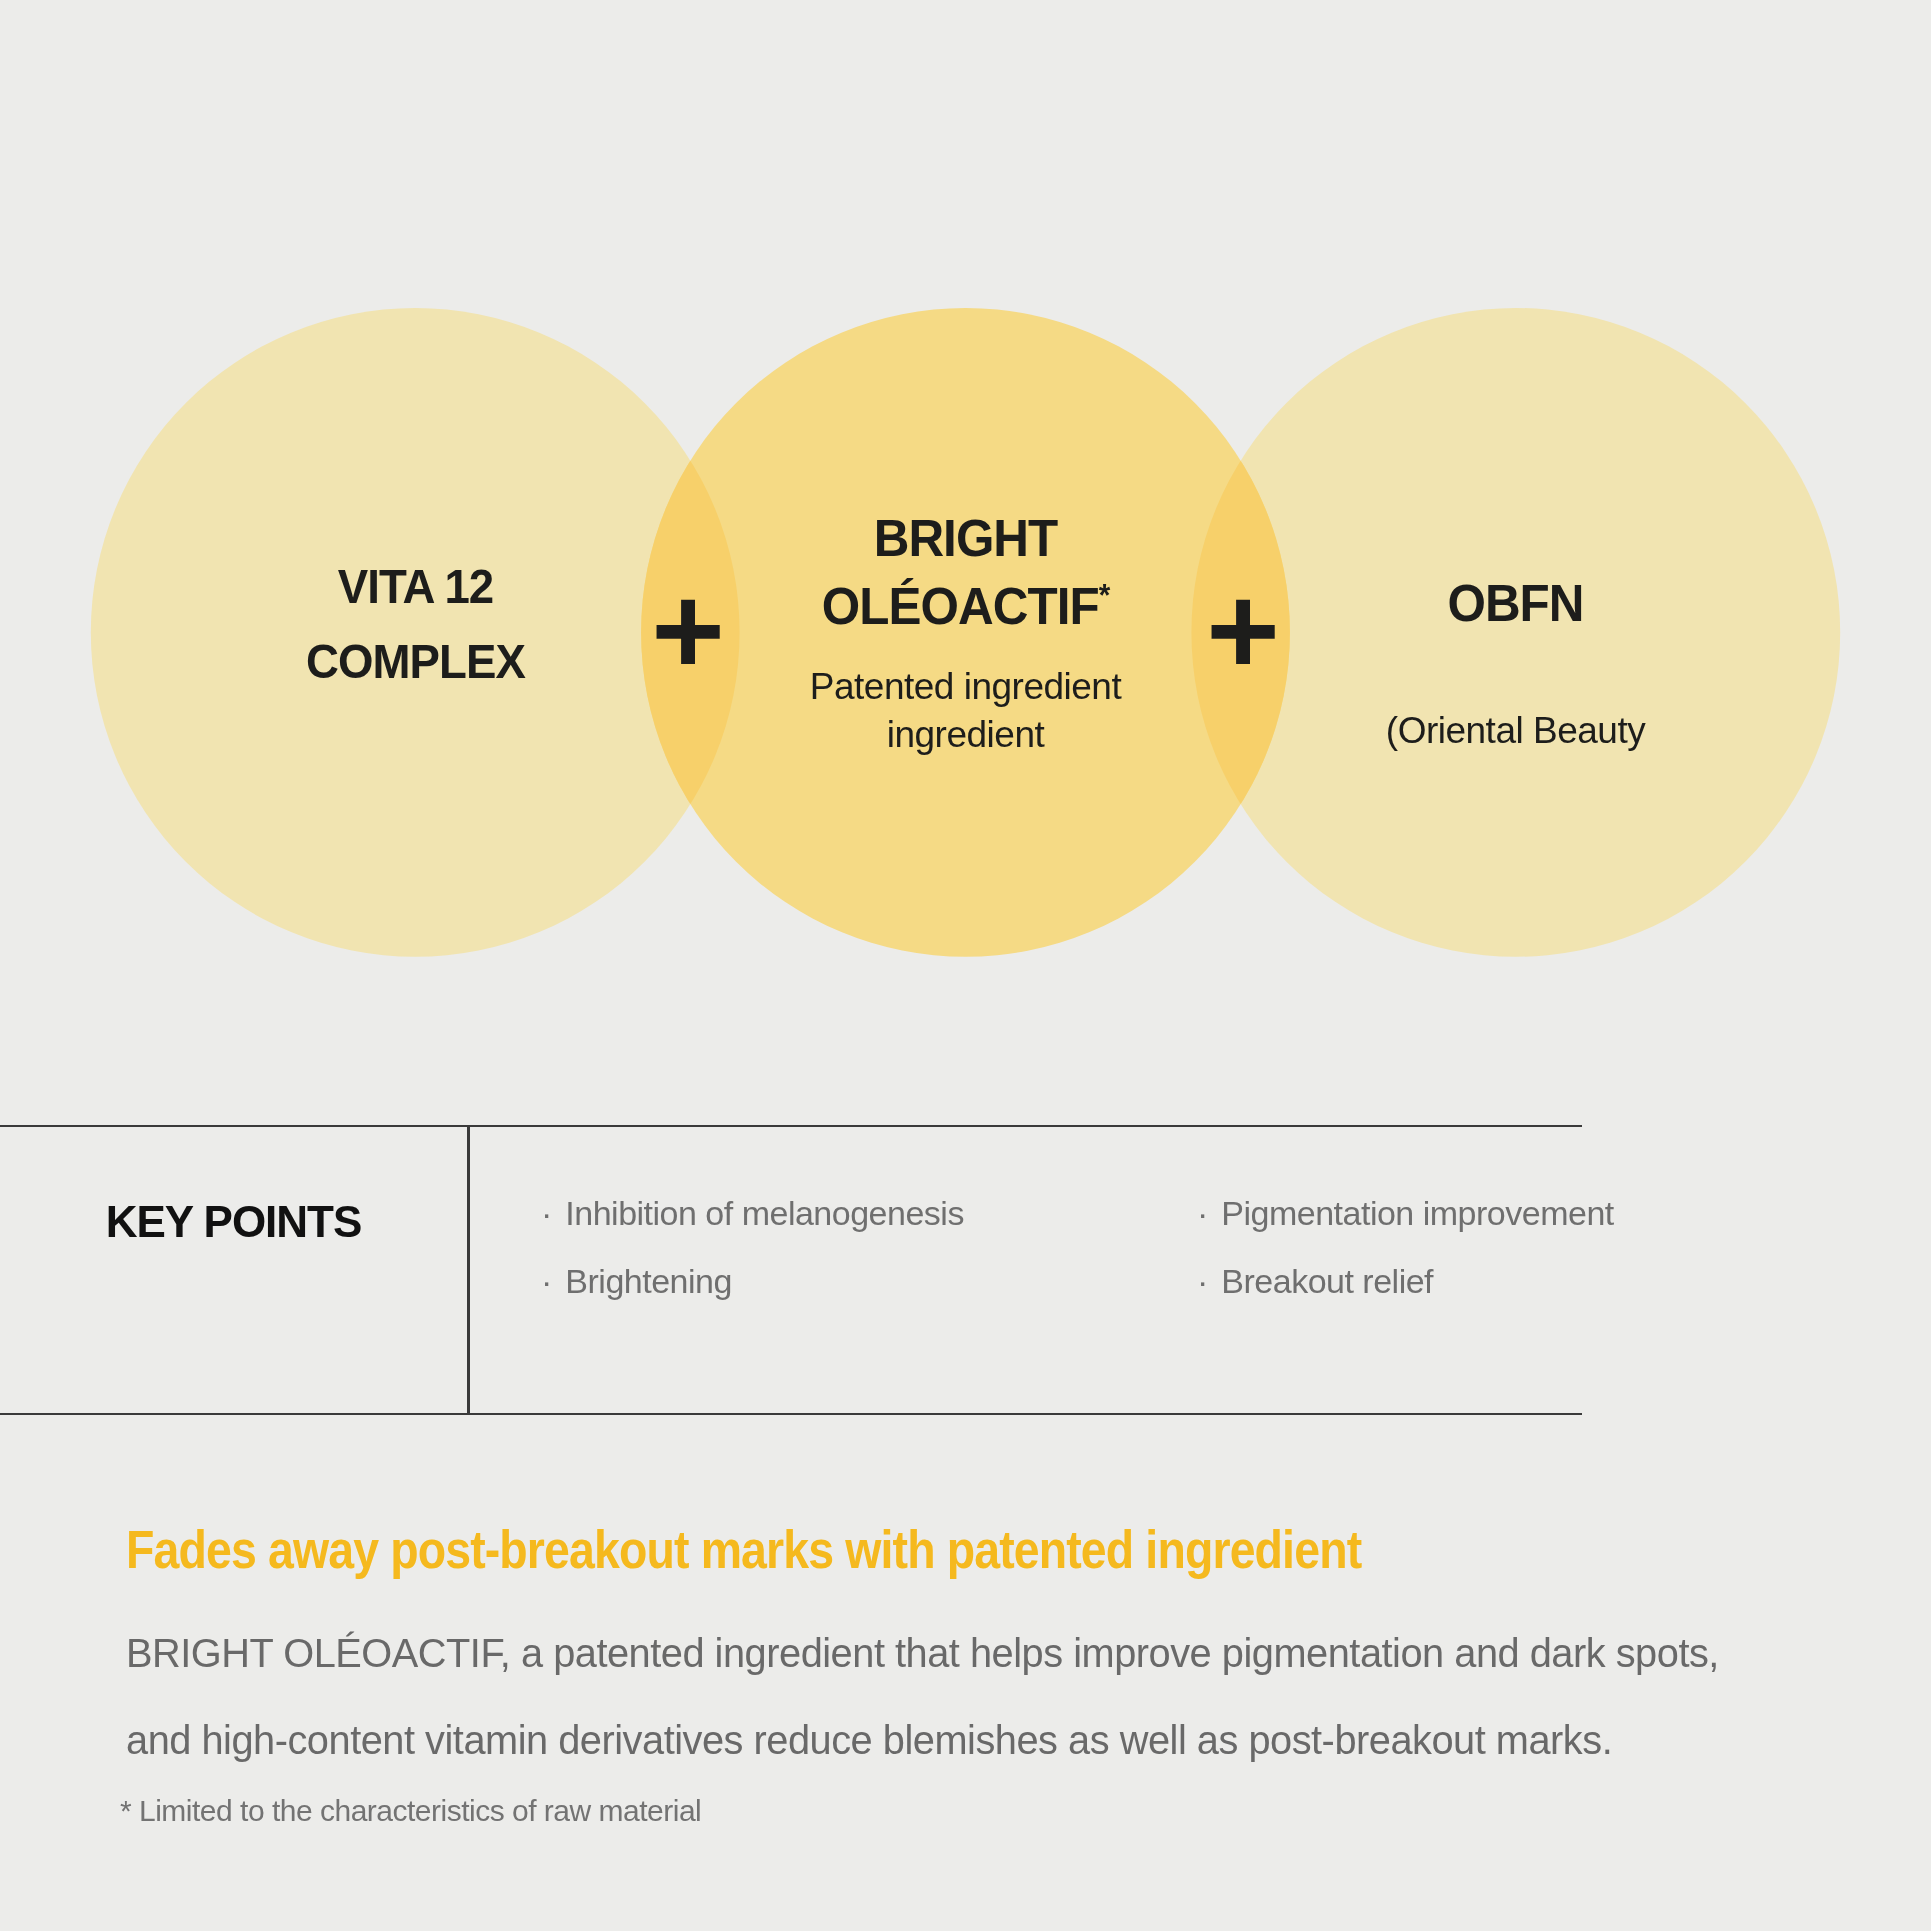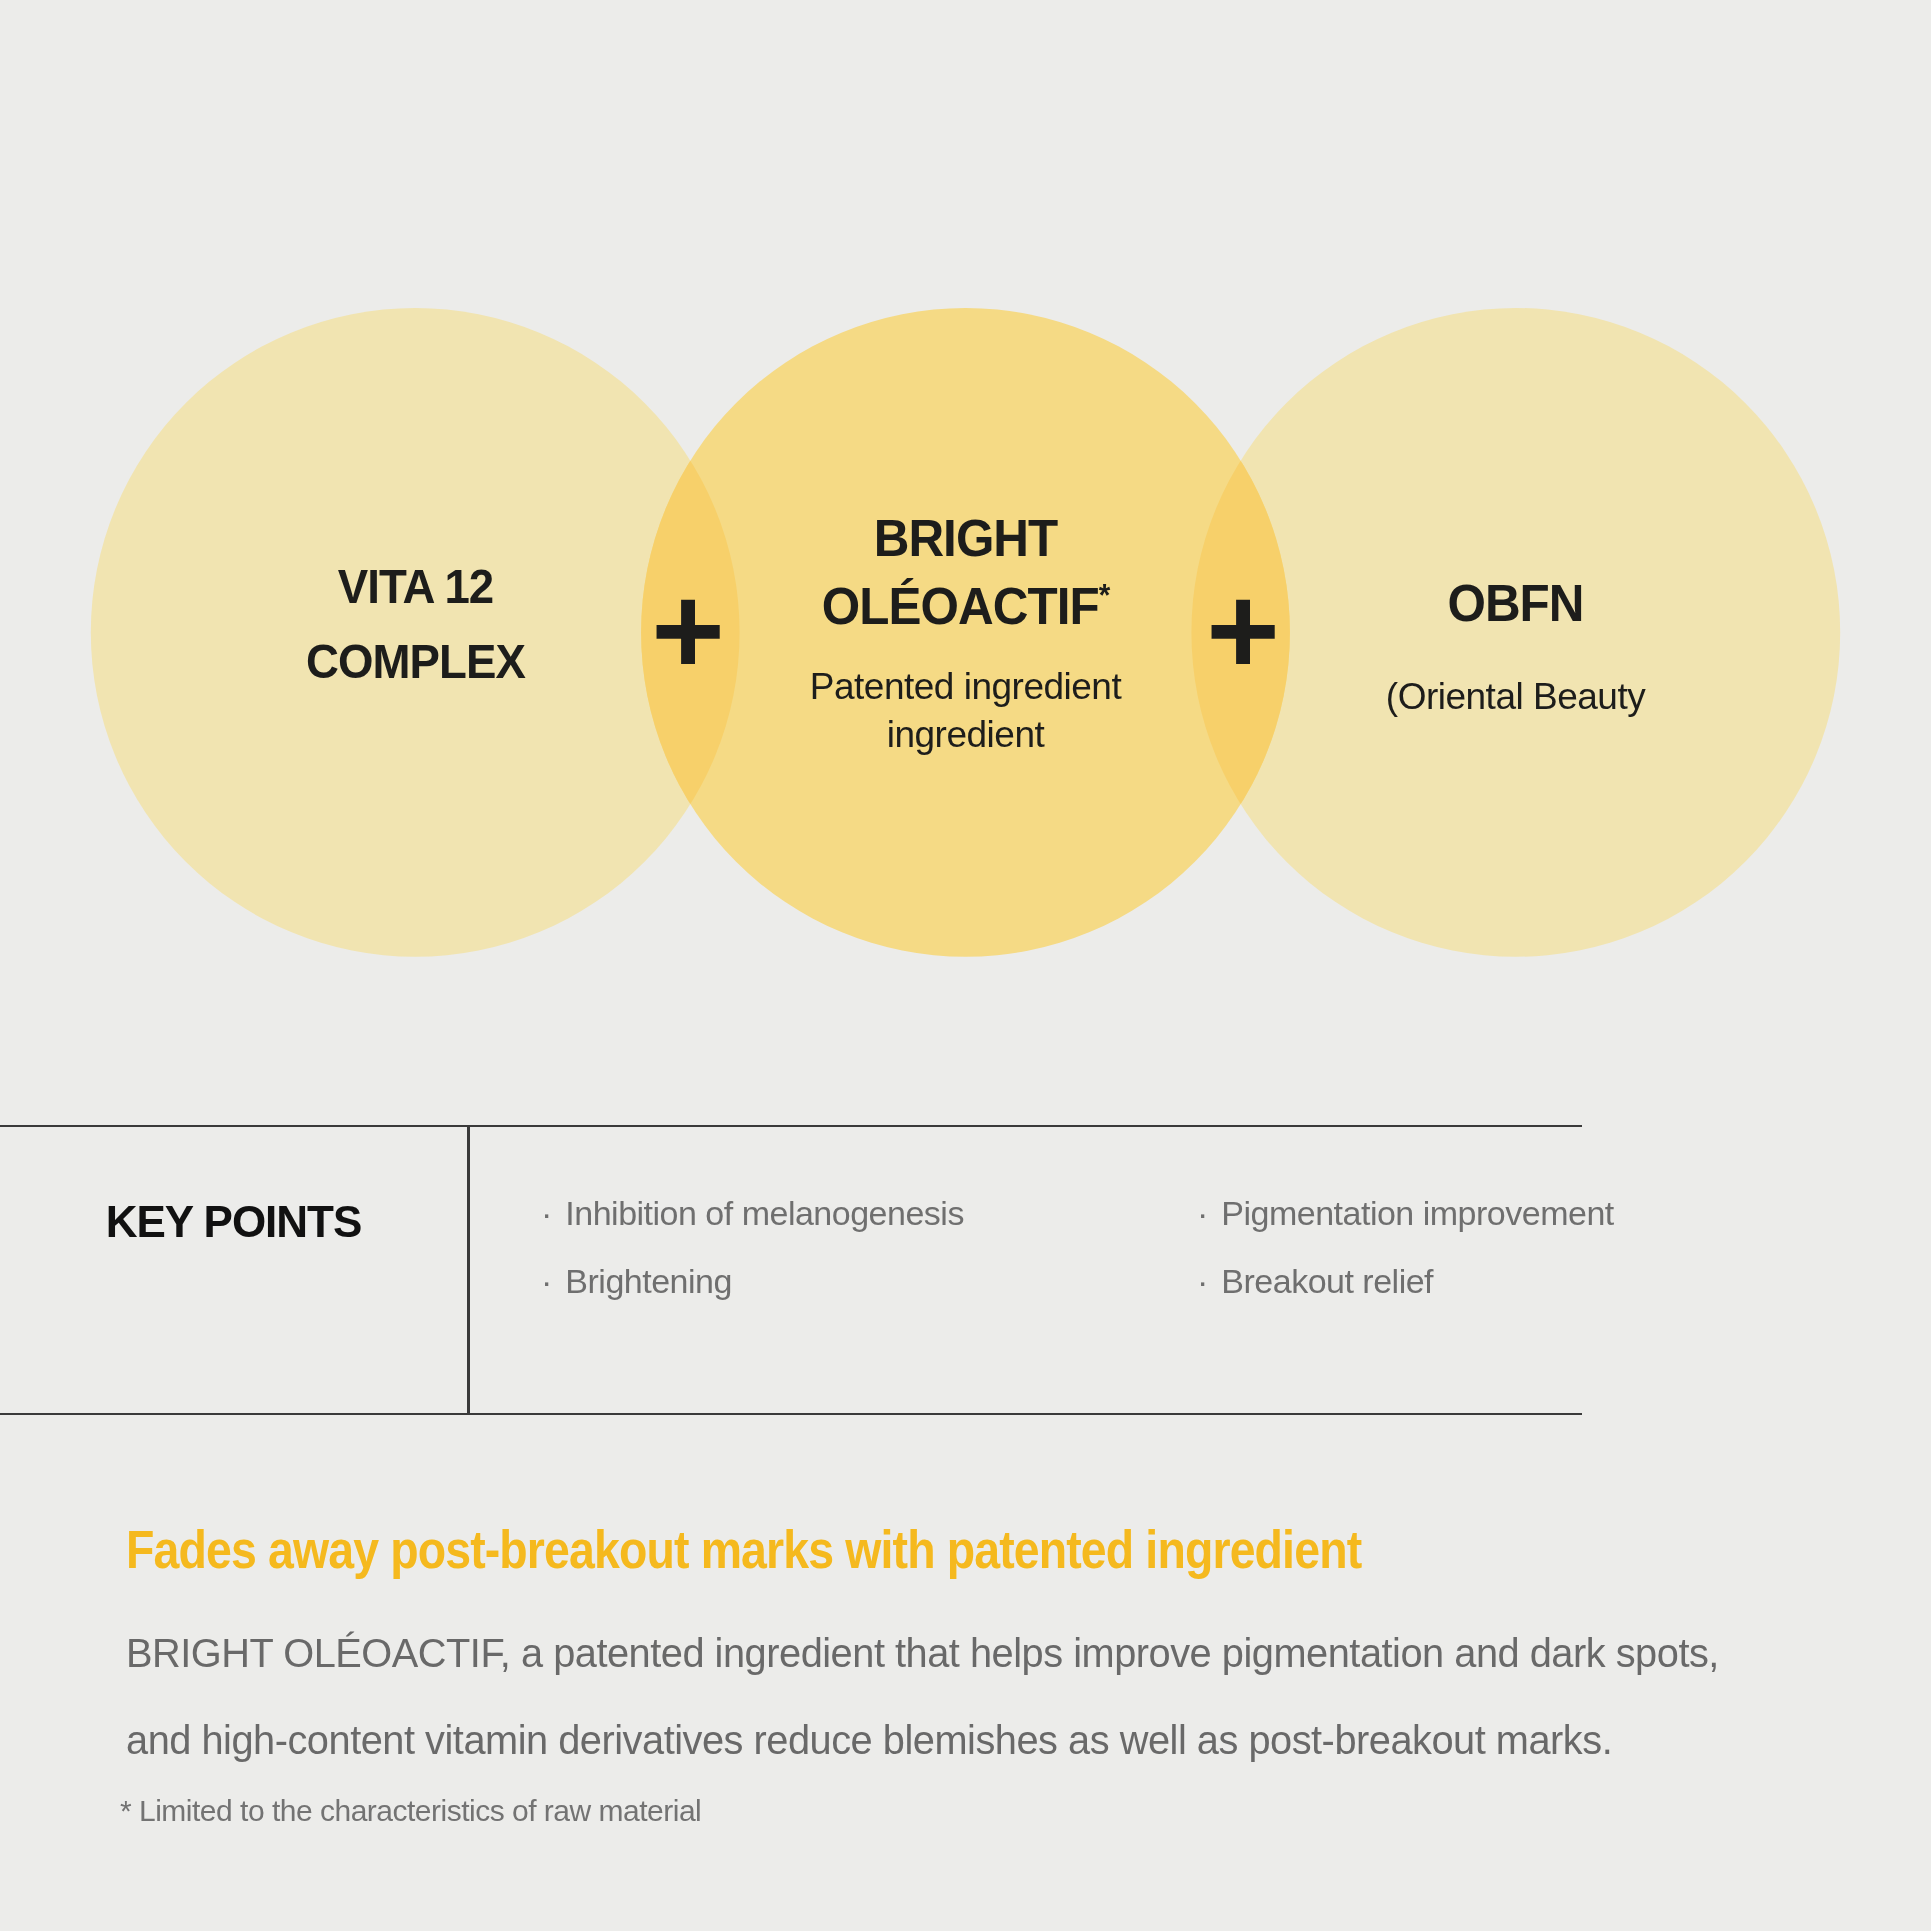--- a/index.html
+++ b/index.html
@@ -8,21 +8,21 @@
 
   
   .venn-svg{position:absolute;left:0;top:0;}
   .circle-label{position:absolute;text-align:center;color:#1D1D1B;}
   .circle-title{font-weight:700;letter-spacing:-1px;transform:scaleX(0.95);transform-origin:center;}
   .c1-title{left:126px;top:549px;width:579px;font-size:48px;line-height:75px;}
   .c2-title{left:676px;top:504px;width:579px;font-size:52px;line-height:68px;}
   .c3-title{left:1226px;top:569px;width:579px;font-size:52px;line-height:68px;}
   .circle-sub{font-weight:400;letter-spacing:-0.5px;}
   .c2-sub{left:676px;top:663px;width:579px;font-size:37px;line-height:48px;}
-  .c3-sub{left:1226px;top:670px;width:579px;font-size:37px;line-height:54px;}
+  .c3-sub{left:1226px;top:704px;width:579px;font-size:37px;line-height:54px;}
   sup.asterisk{font-size:60%;vertical-align:super;line-height:0;}
   .plus{position:absolute;width:116px;height:116px;display:flex;align-items:center;justify-content:center;
         font-size:126px;font-weight:700;color:#1D1D1B;line-height:116px;}
   .plus-1{left:630px;top:573px;}
   .plus-2{left:1185px;top:573px;}
 
   
   .kp-table{position:absolute;left:0;top:1125px;width:1582px;height:286px;
             border-top:2.9px solid #3A3A3A;border-bottom:2.9px solid #3A3A3A;}
   .kp-divider{position:absolute;left:467px;top:0;width:2.9px;height:100%;background:#3A3A3A;}

